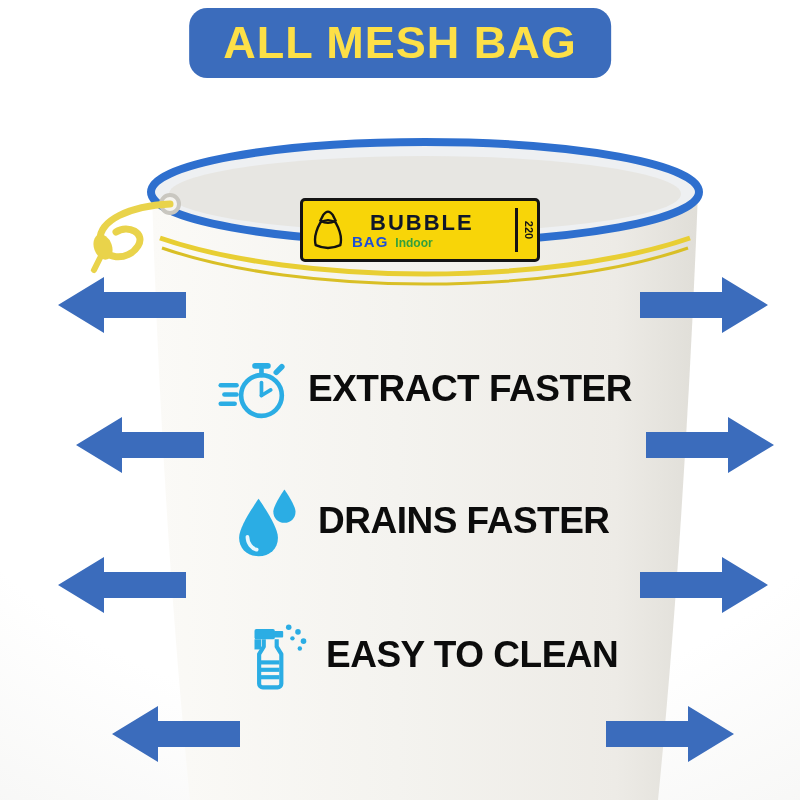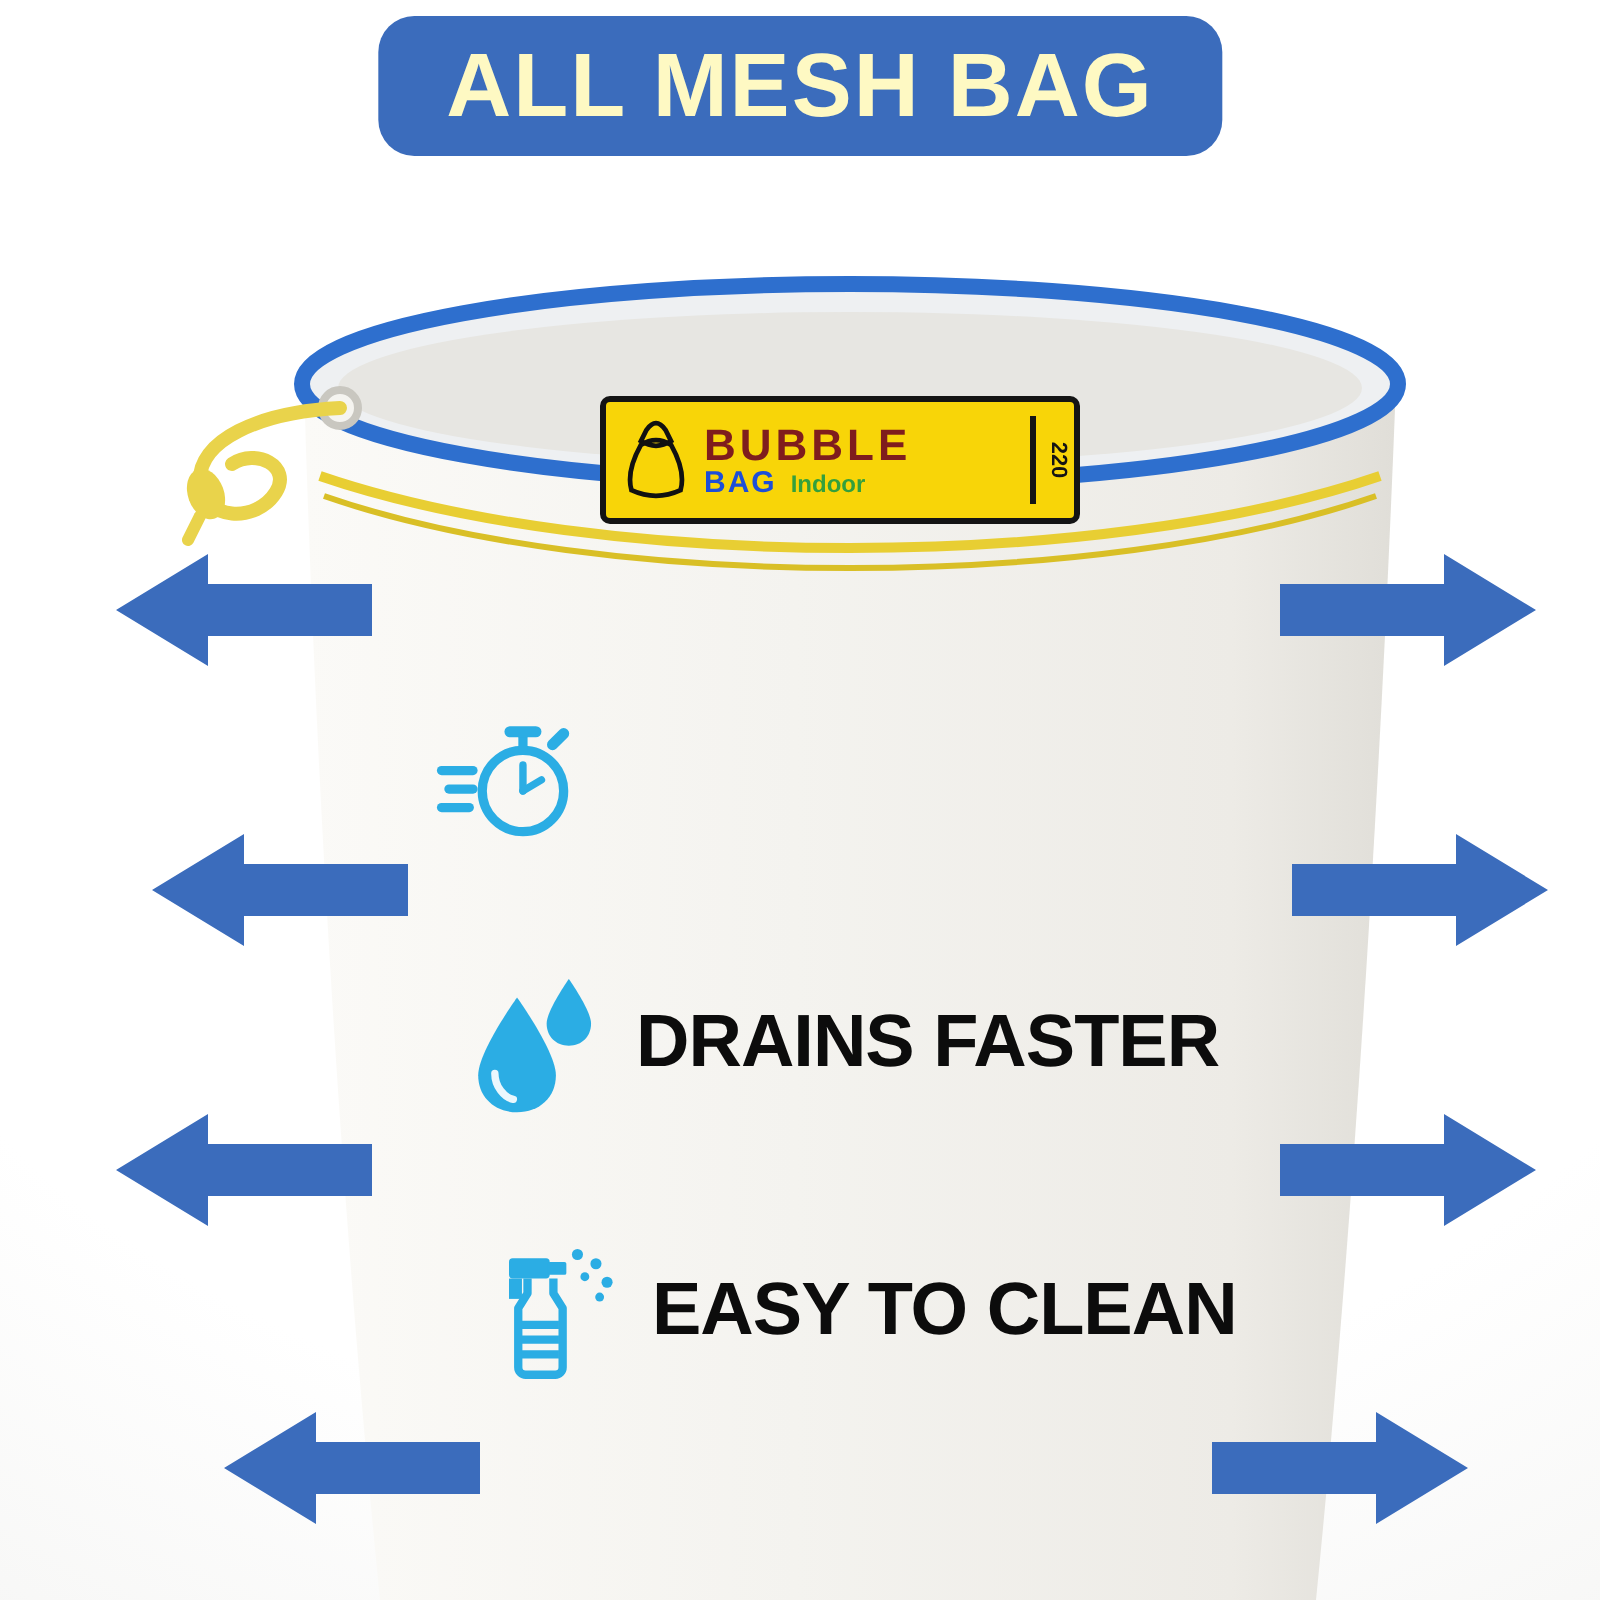--- a/index.html
+++ b/index.html
@@ -5,39 +5,39 @@
   html,body { margin:0; padding:0; background:#fff; }
   .stage {
     position:relative; width:800px; height:800px; overflow:hidden;
     background: radial-gradient(120% 100% at 50% 35%, #ffffff 55%, #f0f0ee 100%);
     font-family:"Liberation Sans", sans-serif;
   }
 
   
   .banner {
     position:absolute; top:8px; left:50%; transform:translateX(-50%);
-    background:var(--banner-blue, #3b6cbc); color:#fef9c3;
+    background:var(--banner-blue, #3b6cbc); color:#fde047;
     font-size:45px; font-weight:800; letter-spacing:1px;
     padding:9px 34px; border-radius:18px; z-index:5; white-space:nowrap;
   }
 
   
   .bag-svg { position:absolute; left:0; top:0; width:800px; height:800px; z-index:1; }
 
   
   .badge {
     position:absolute; left:300px; top:198px; width:240px; height:64px;
     background:var(--badge-yellow, #f8d508);
     border:3px solid #141414; border-radius:5px;
     display:flex; align-items:center; gap:7px;
     padding:2px 28px 2px 8px; box-sizing:border-box; z-index:2;
   }
   .badge-bag-icon { width:34px; height:44px; flex:none; }
   .badge-text { display:flex; flex-direction:column; line-height:1.05; }
-  .badge-line1 { font-size:22px; font-weight:800; letter-spacing:2px; color:#7f1d1d; }
+  .badge-line1 { font-size:22px; font-weight:800; letter-spacing:2px; color:#0f172a;margin-left:18px; }
   .badge-line2 { display:flex; align-items:baseline; gap:7px; }
   .badge-line2 .bag-word { font-size:15px; font-weight:800; color:#1d4ed8; letter-spacing:1px; }
   .badge-line2 .indoor { font-size:12px; font-weight:800; color:var(--badge-green, #33a03c); }
   .badge-tab {
     position:absolute; right:-3px; top:7px; bottom:7px; width:22px;
     border-left:3px solid #141414; display:flex; align-items:center; justify-content:center;
   }
   .badge-tab span { transform:rotate(90deg); font-size:11px; font-weight:700; color:#141414; }
 
   
@@ -123,20 +123,21 @@
         <line x1="7" y1="46" x2="20" y2="46" stroke-width="5"></line>
         <line x1="3" y1="56" x2="18" y2="56" stroke-width="5"></line>
         <circle cx="47" cy="47" r="22" stroke-width="5"></circle>
         <line x1="47" y1="47" x2="47" y2="33" stroke-width="4"></line>
         <line x1="47" y1="47" x2="57" y2="41" stroke-width="4"></line>
         <line x1="47" y1="18" x2="47" y2="25" stroke-width="5"></line>
         <line x1="40" y1="15" x2="54" y2="15" stroke-width="6"></line>
         <line x1="63" y1="22" x2="69" y2="16" stroke-width="6"></line>
       </g>
     </svg>
+    <span class="f-label">EXTRACT FASTER</span>
   </div>
 
   <div class="feature f2">
     <svg class="f-icon" viewBox="0 0 80 80" aria-hidden="true">
       <path d="M33,16 C33,16 12,45 12,58 C12,70 21,78 33,78 C45,78 54,70 54,58 C54,45 33,16 33,16 Z" style="fill:var(--icon-cyan, #2bade4)"></path>
       <path d="M61,6 C61,6 49,23 49,30 C49,37 54,42 61,42 C68,42 73,37 73,30 C73,23 61,6 61,6 Z" style="fill:var(--icon-cyan, #2bade4)"></path>
       <path d="M21,57 C21,64 26,70 31,71" stroke="#ffffff" stroke-width="4" fill="none" stroke-linecap="round" opacity="0.9"></path>
     </svg>
     <span class="f-label">DRAINS FASTER</span>
   </div>

